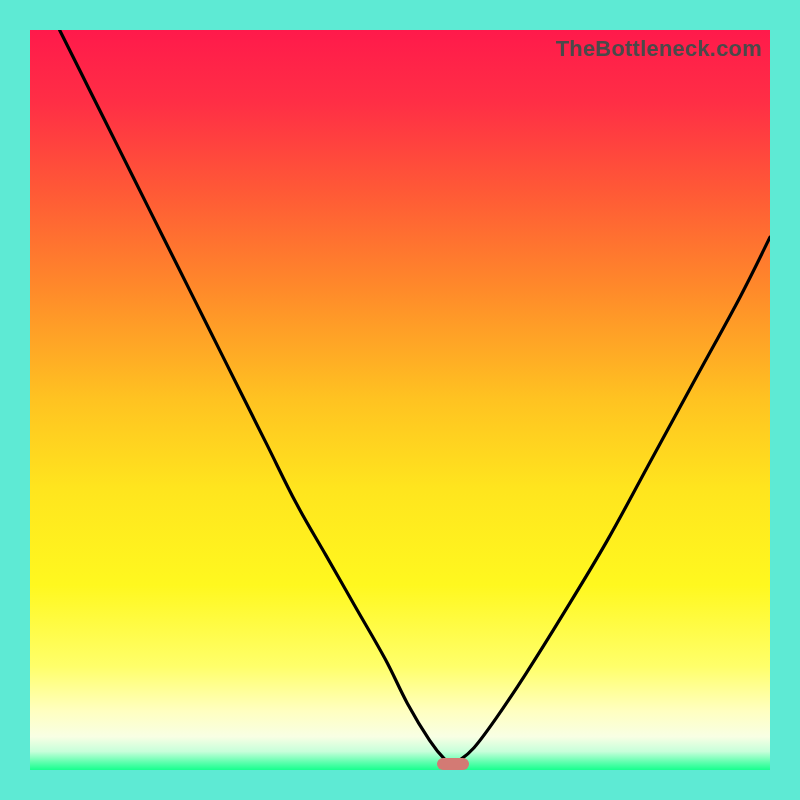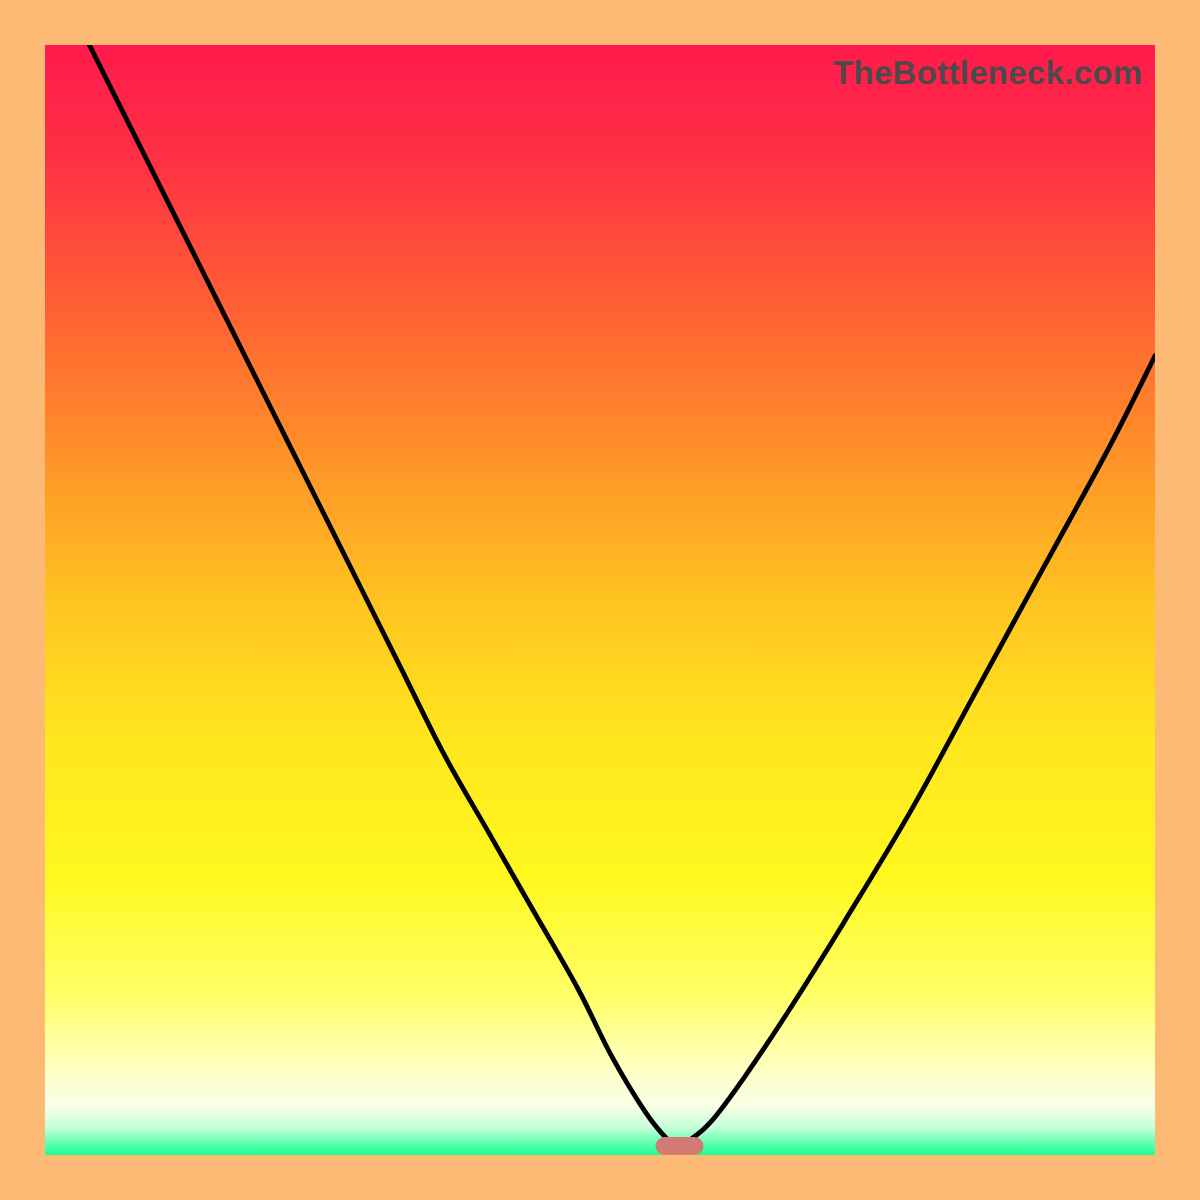--- a/index.html
+++ b/index.html
@@ -10,21 +10,21 @@
     background: #000;
     overflow: hidden;
     font-family: Arial, Helvetica, sans-serif;
   }
   .frame {
     position: absolute;
     left: 0;
     top: 0;
     width: 800px;
     height: 800px;
-    background: #fdba74;
+    background: #5eead4;
   }
   .plot-area {
     position: absolute;
     left: 30px;
     top: 30px;
     width: 740px;
     height: 740px;
     overflow: hidden;
   }
   .gradient {

